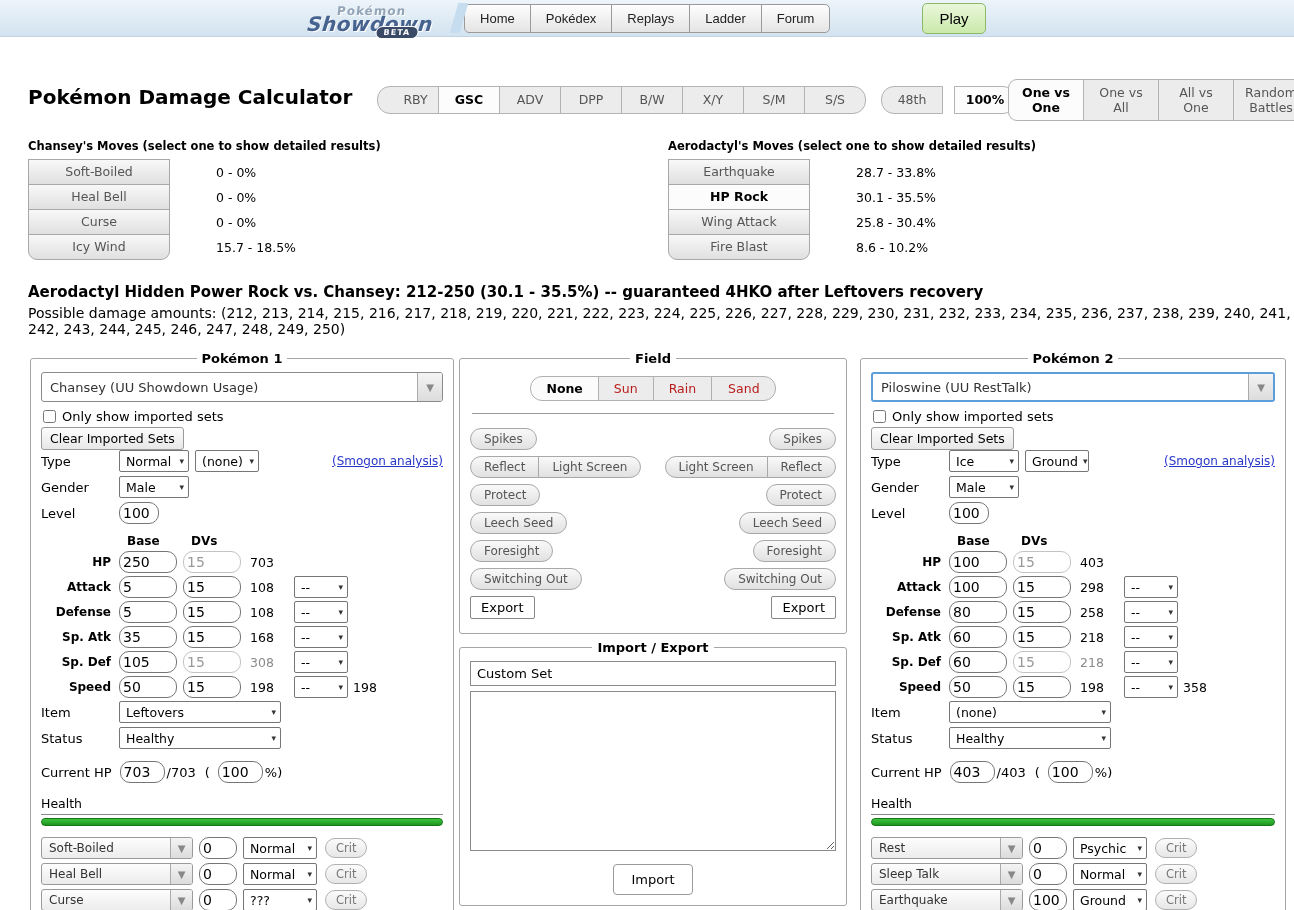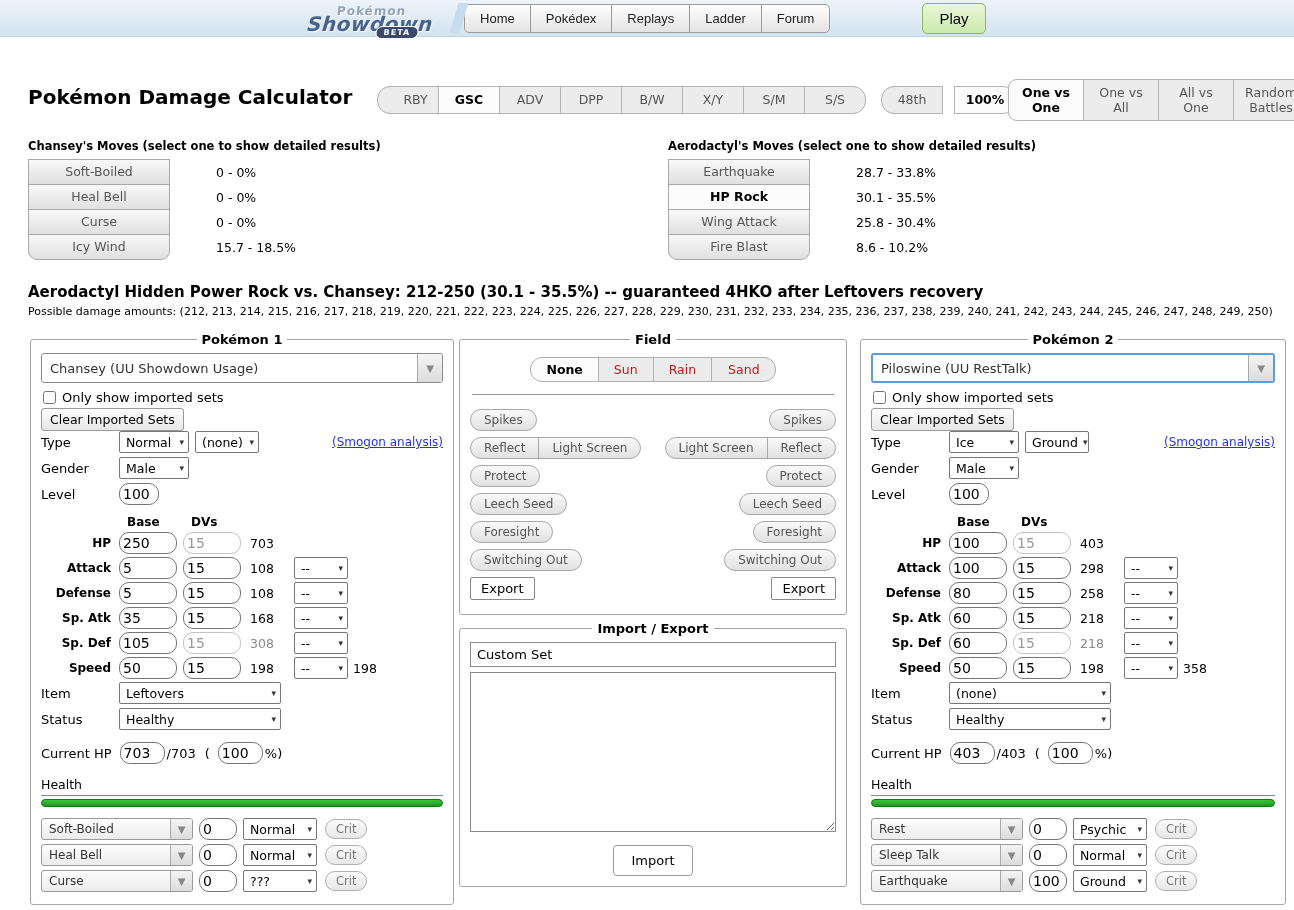--- a/index.html
+++ b/index.html
@@ -60,21 +60,21 @@
   .mresult-row { display:flex; align-items:center; }
   .mbtn { width:142px; height:26px; line-height:24px; text-align:center; font-size:12.5px;
     color:#555; border:1px solid #a8a8a8; background:linear-gradient(#f8f8f8,#e0e0e0);
     margin-top:-1px; cursor:pointer; }
   .mresult-row:first-of-type .mbtn { border-radius:9px 9px 0 0; margin-top:0; }
   .mresult-row:last-of-type  .mbtn { border-radius:0 0 9px 9px; }
   .mbtn.selected { background:#fcfcfc; color:#000; font-weight:bold; }
   .mdmg { margin-left:46px; font-size:12.5px; }
   
   .headline { margin:18px 0 4px 28px; font-size:15px; font-weight:bold; }
-  .rolls { margin-left:28px; font-size:11px; }
+  .rolls { margin-left:28px; font-size:14px; }
   
   .panels { display:flex; align-items:flex-start; margin:14px 0 0 30px; }
   fieldset { border:1px solid #a6a6a6; border-radius:3px; background:#fff; margin:0; padding:6px 10px 8px; }
   legend { font-weight:bold; font-size:13px; padding:0 5px; margin:0 auto; }
   .p-poke { width:424px; }
   .p-mid  { width:388px; margin-left:5px; }
   .p-poke2 { width:426px; margin-left:13px; }
   
   .combo { display:flex; align-items:stretch; border:1px solid #8a8a8a; border-radius:3px;
     background:#fff; height:30px; cursor:pointer; }

